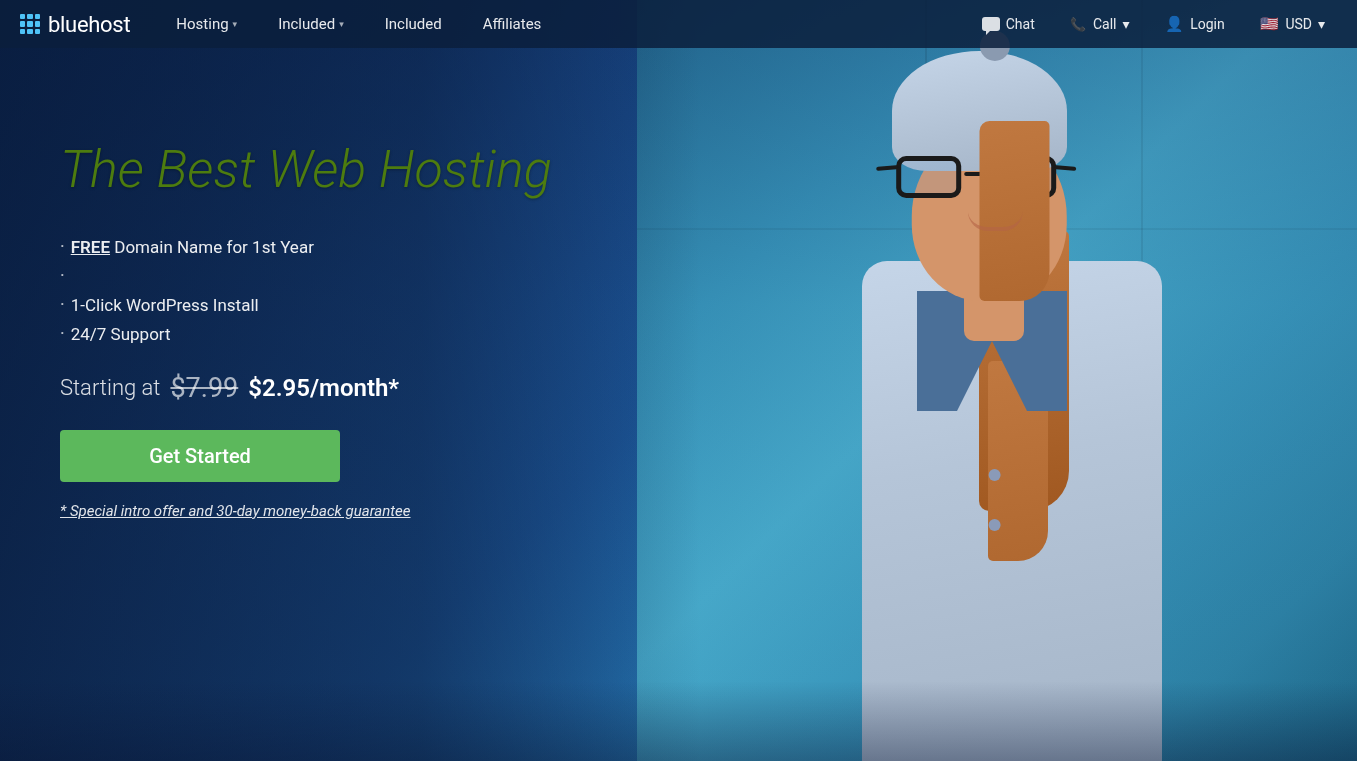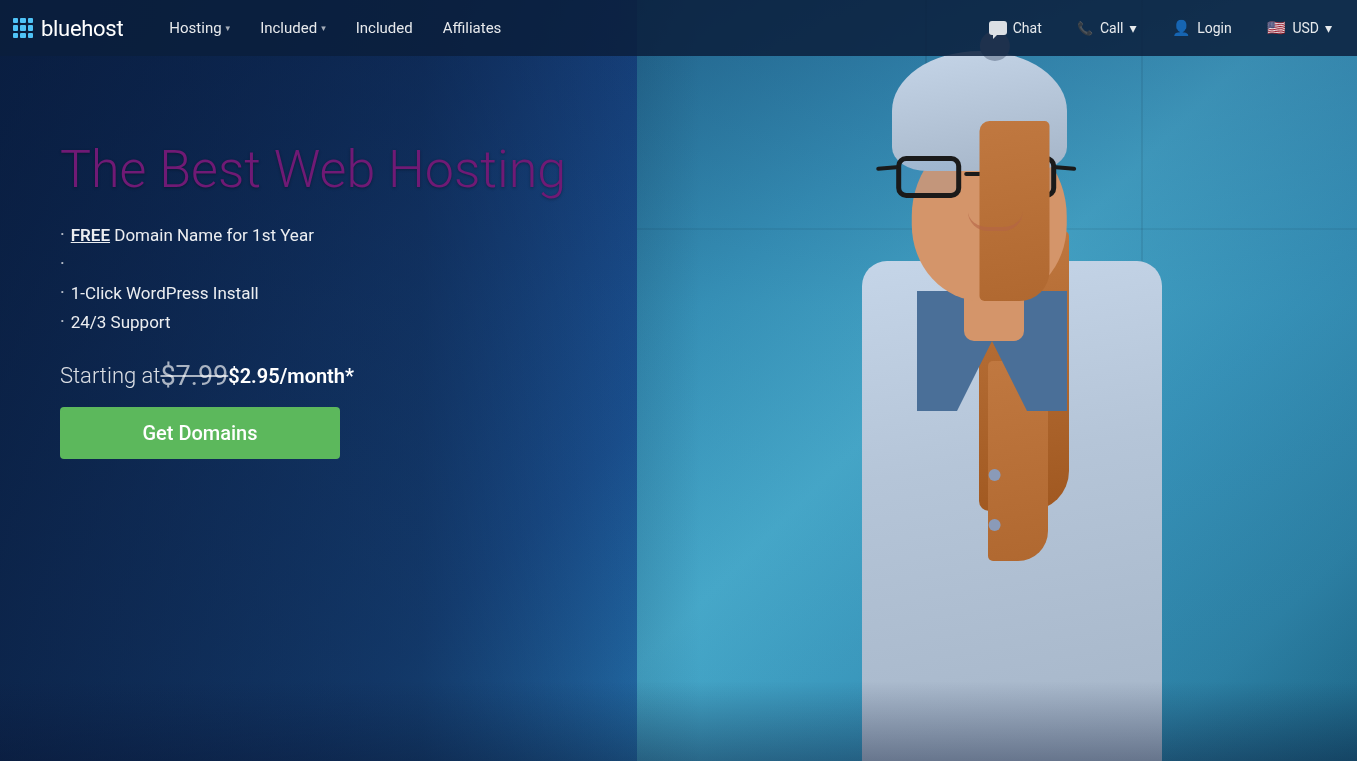--- a/index.html
+++ b/index.html
@@ -9,25 +9,25 @@
       width: 1357px;
       height: 761px;
       overflow: hidden;
       position: relative;
     }
 
     
     nav {
       position: absolute;
       top: 0; left: 0; right: 0;
-      height: 56px;
+      height: 48px;
       background: rgba(10, 30, 60, 0.85);
       display: flex;
       align-items: center;
-      padding: 0 13px;
+      padding: 0 20px;
       z-index: 10;
       gap: 0;
     }
 
     .nav-brand {
       display: flex;
       align-items: center;
       gap: 8px;
       text-decoration: none;
       margin-right: 32px;
@@ -49,21 +49,21 @@
     .nav-brand-text {
       color: white;
       font-size: 22px;
       font-weight: 400;
       letter-spacing: -0.3px;
     }
 
     .nav-links {
       display: flex;
       align-items: flex-end;
-      gap: 2px;
+      gap: 13px;
       flex: 1;
     }
 
     .nav-link {
       color: rgba(255,255,255,0.9);
       text-decoration: none;
       font-size: 15px;
       padding: 8px 14px;
       border-radius: 3px;
       cursor: pointer;
@@ -137,24 +137,25 @@
       top: 60px;
       left: 0;
       width: 680px;
       padding: 80px 60px;
       z-index: 5;
     }
 
     .hero-title {
       font-size: 52px;
       font-weight: 300;
-      color: #701a75;
+      color: #4d7c0f;
       line-height: 1.15;
-      margin-bottom: 24px;
+      margin-bottom: 36px;
       text-shadow: 0 1px 3px rgba(0,0,0,0.3);
+      font-style: italic;
     }
 
     .hero-bullets {
       list-style: none;
       margin-bottom: 28px;
     }
 
     .hero-bullets li {
       color: rgba(255,255,255,0.92);
       font-size: 17px;
@@ -171,40 +172,41 @@
     }
 
     .free-underline {
       text-decoration: underline;
       font-weight: 600;
     }
 
     .hero-price {
       font-size: 22px;
       color: white;
-      margin-bottom: 15px;
-      display: flex;
-      align-items: center;
+      margin-bottom: 26px;
+      display: flex;
+      align-items: center;
+      gap: 10px;
     }
 
     .price-label {
       color: rgba(255,255,255,0.85);
       font-weight: 300;
     }
 
     .price-old {
       text-decoration: line-through;
       color: rgba(255,255,255,0.65);
       font-size: 27px;
     }
 
     .price-new {
       color: white;
       font-weight: 600;
-      font-size: 20px;
+      font-size: 24px;
     }
 
     .cta-button {
       display: inline-block;
       background: #5cb85c;
       color: white;
       font-size: 20px;
       font-weight: 500;
       padding: 14px 0;
       width: 280px;
@@ -356,25 +358,26 @@
     </li>
     <li>
       <span class="bullet-dot">·</span>
     </li>
     <li>
       <span class="bullet-dot">·</span>
       <span>1-Click WordPress Install</span>
     </li>
     <li>
       <span class="bullet-dot">·</span>
-      <span>24/3 Support</span>
+      <span>24/7 Support</span>
     </li>
   </ul>
 
   <div class="hero-price">
     <span class="price-label">Starting at</span>
     <span class="price-old">$7.99</span>
     <span class="price-new">$2.95/month*</span>
   </div>
 
-  <a class="cta-button" href="#">Get Domains</a>
-
+  <a class="cta-button" href="#">Get Started</a>
+
+  <a class="promo-link" href="#">* Special intro offer and 30-day money-back guarantee</a>
 </div>
 
 </body></html>

